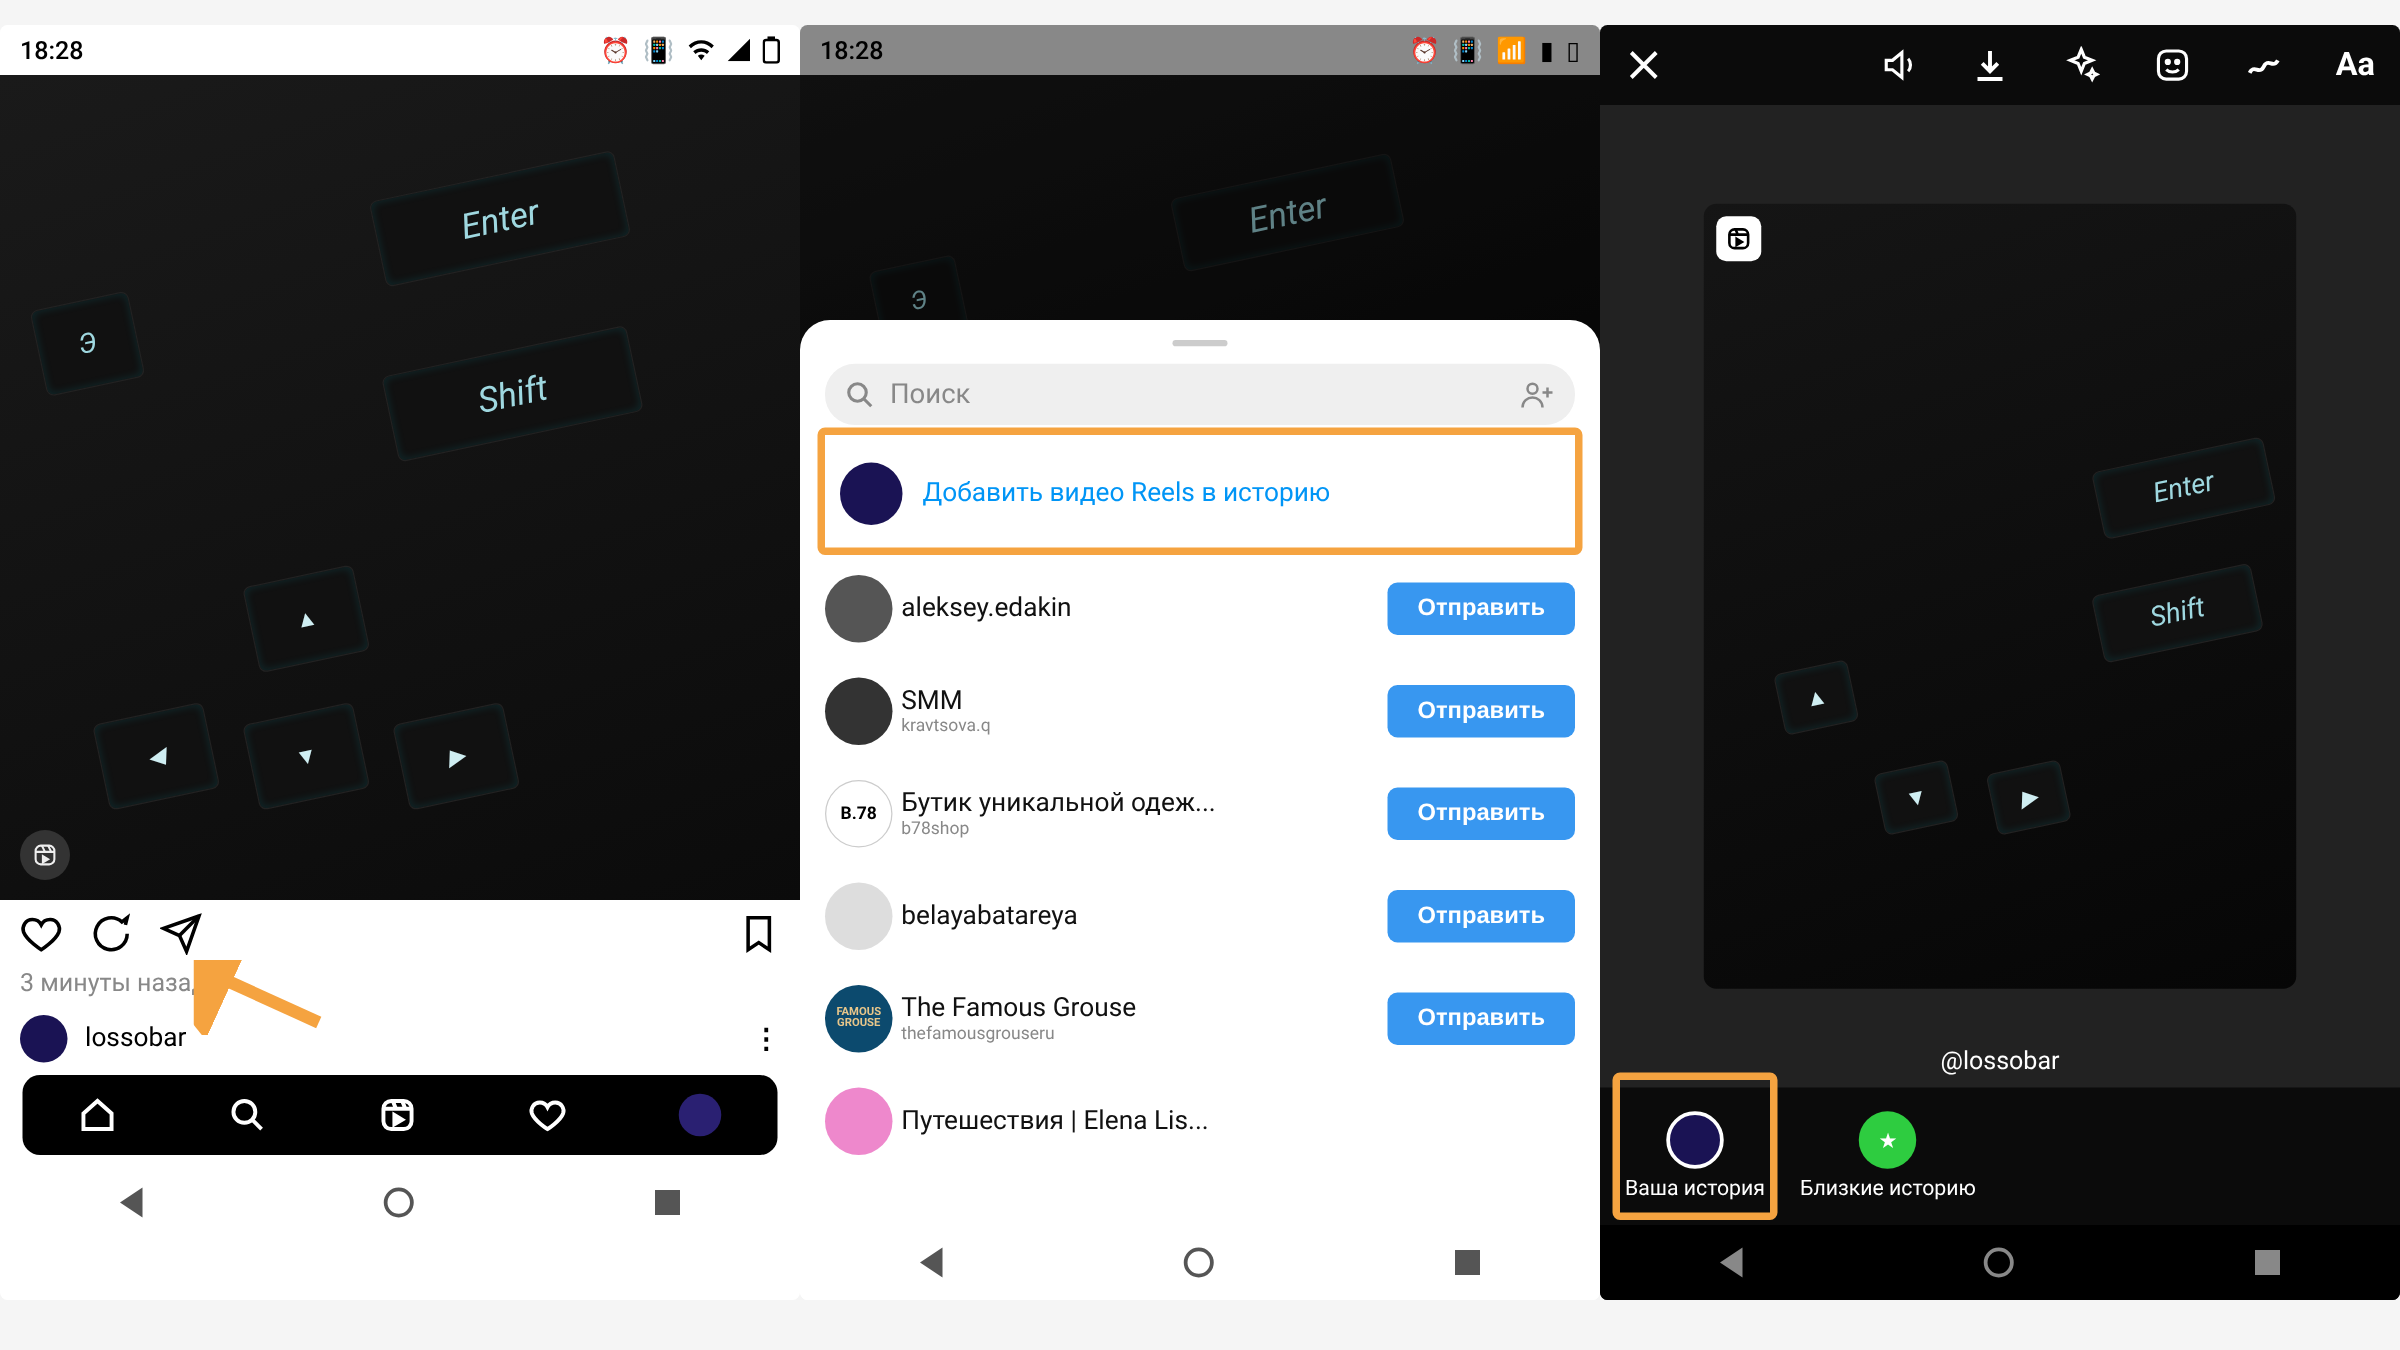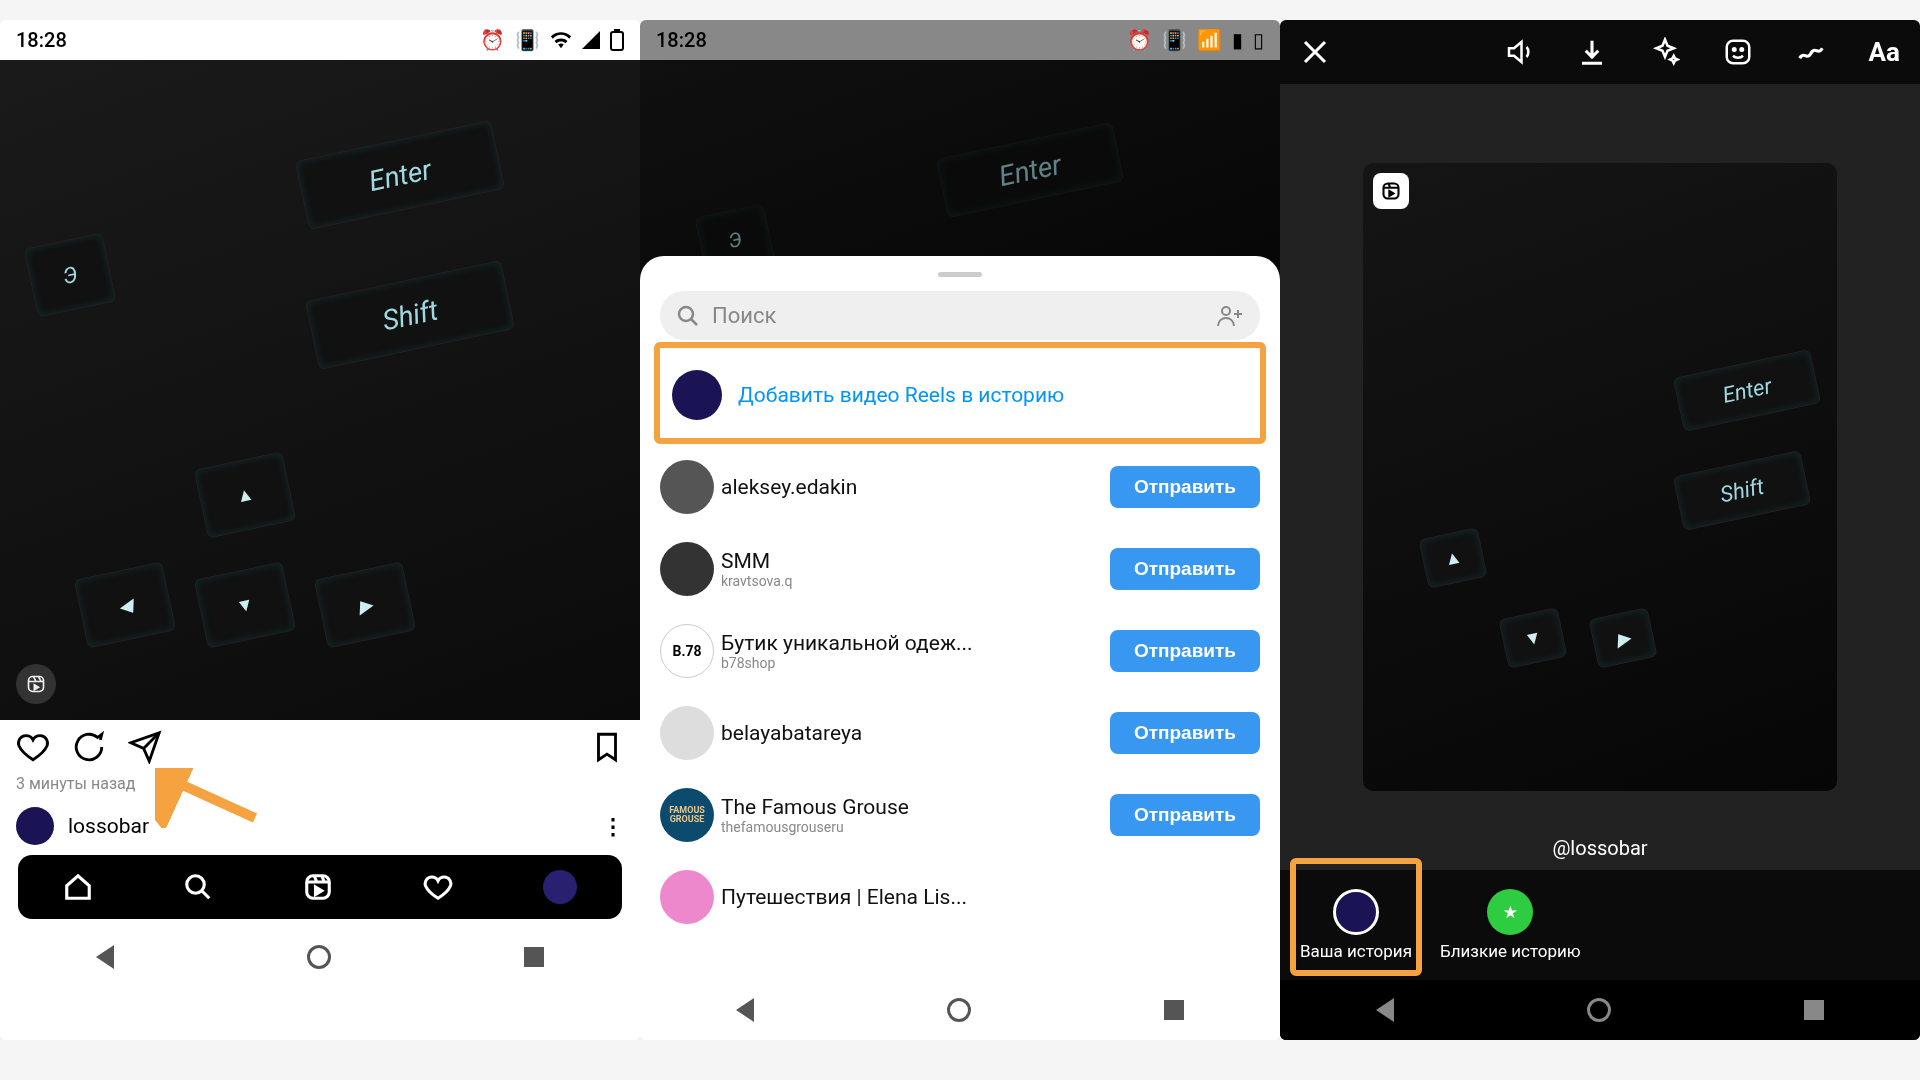--- a/index.html
+++ b/index.html
@@ -60,21 +60,21 @@
     position:absolute; left:16px; bottom:16px;
     width:40px; height:40px; border-radius:50%;
     background:#333; color:#eee; display:flex; align-items:center; justify-content:center;
   }
   
   .post-actions {
     display:flex; align-items:center; padding:10px 16px; gap:22px;
   }
   .post-actions svg, .post-actions .glyph { width:34px; height:34px; }
   .post-actions .spacer { flex:1; }
-  .timestamp { font-size:16px; color:#888; padding:0 16px 10px; }
+  .timestamp { font-size:20px; color:#888; padding:0 16px 10px; }
   .next-row { display:flex; align-items:center; padding:4px 16px 10px; gap:14px; }
   .avatar-sm { width:38px; height:38px; border-radius:50%; background:#1a1354; }
   
   .appnav {
     margin:0 18px 8px;
     background:#000;
     border-radius:14px;
     height:64px;
     display:flex; align-items:center; justify-content:space-around;
   }

